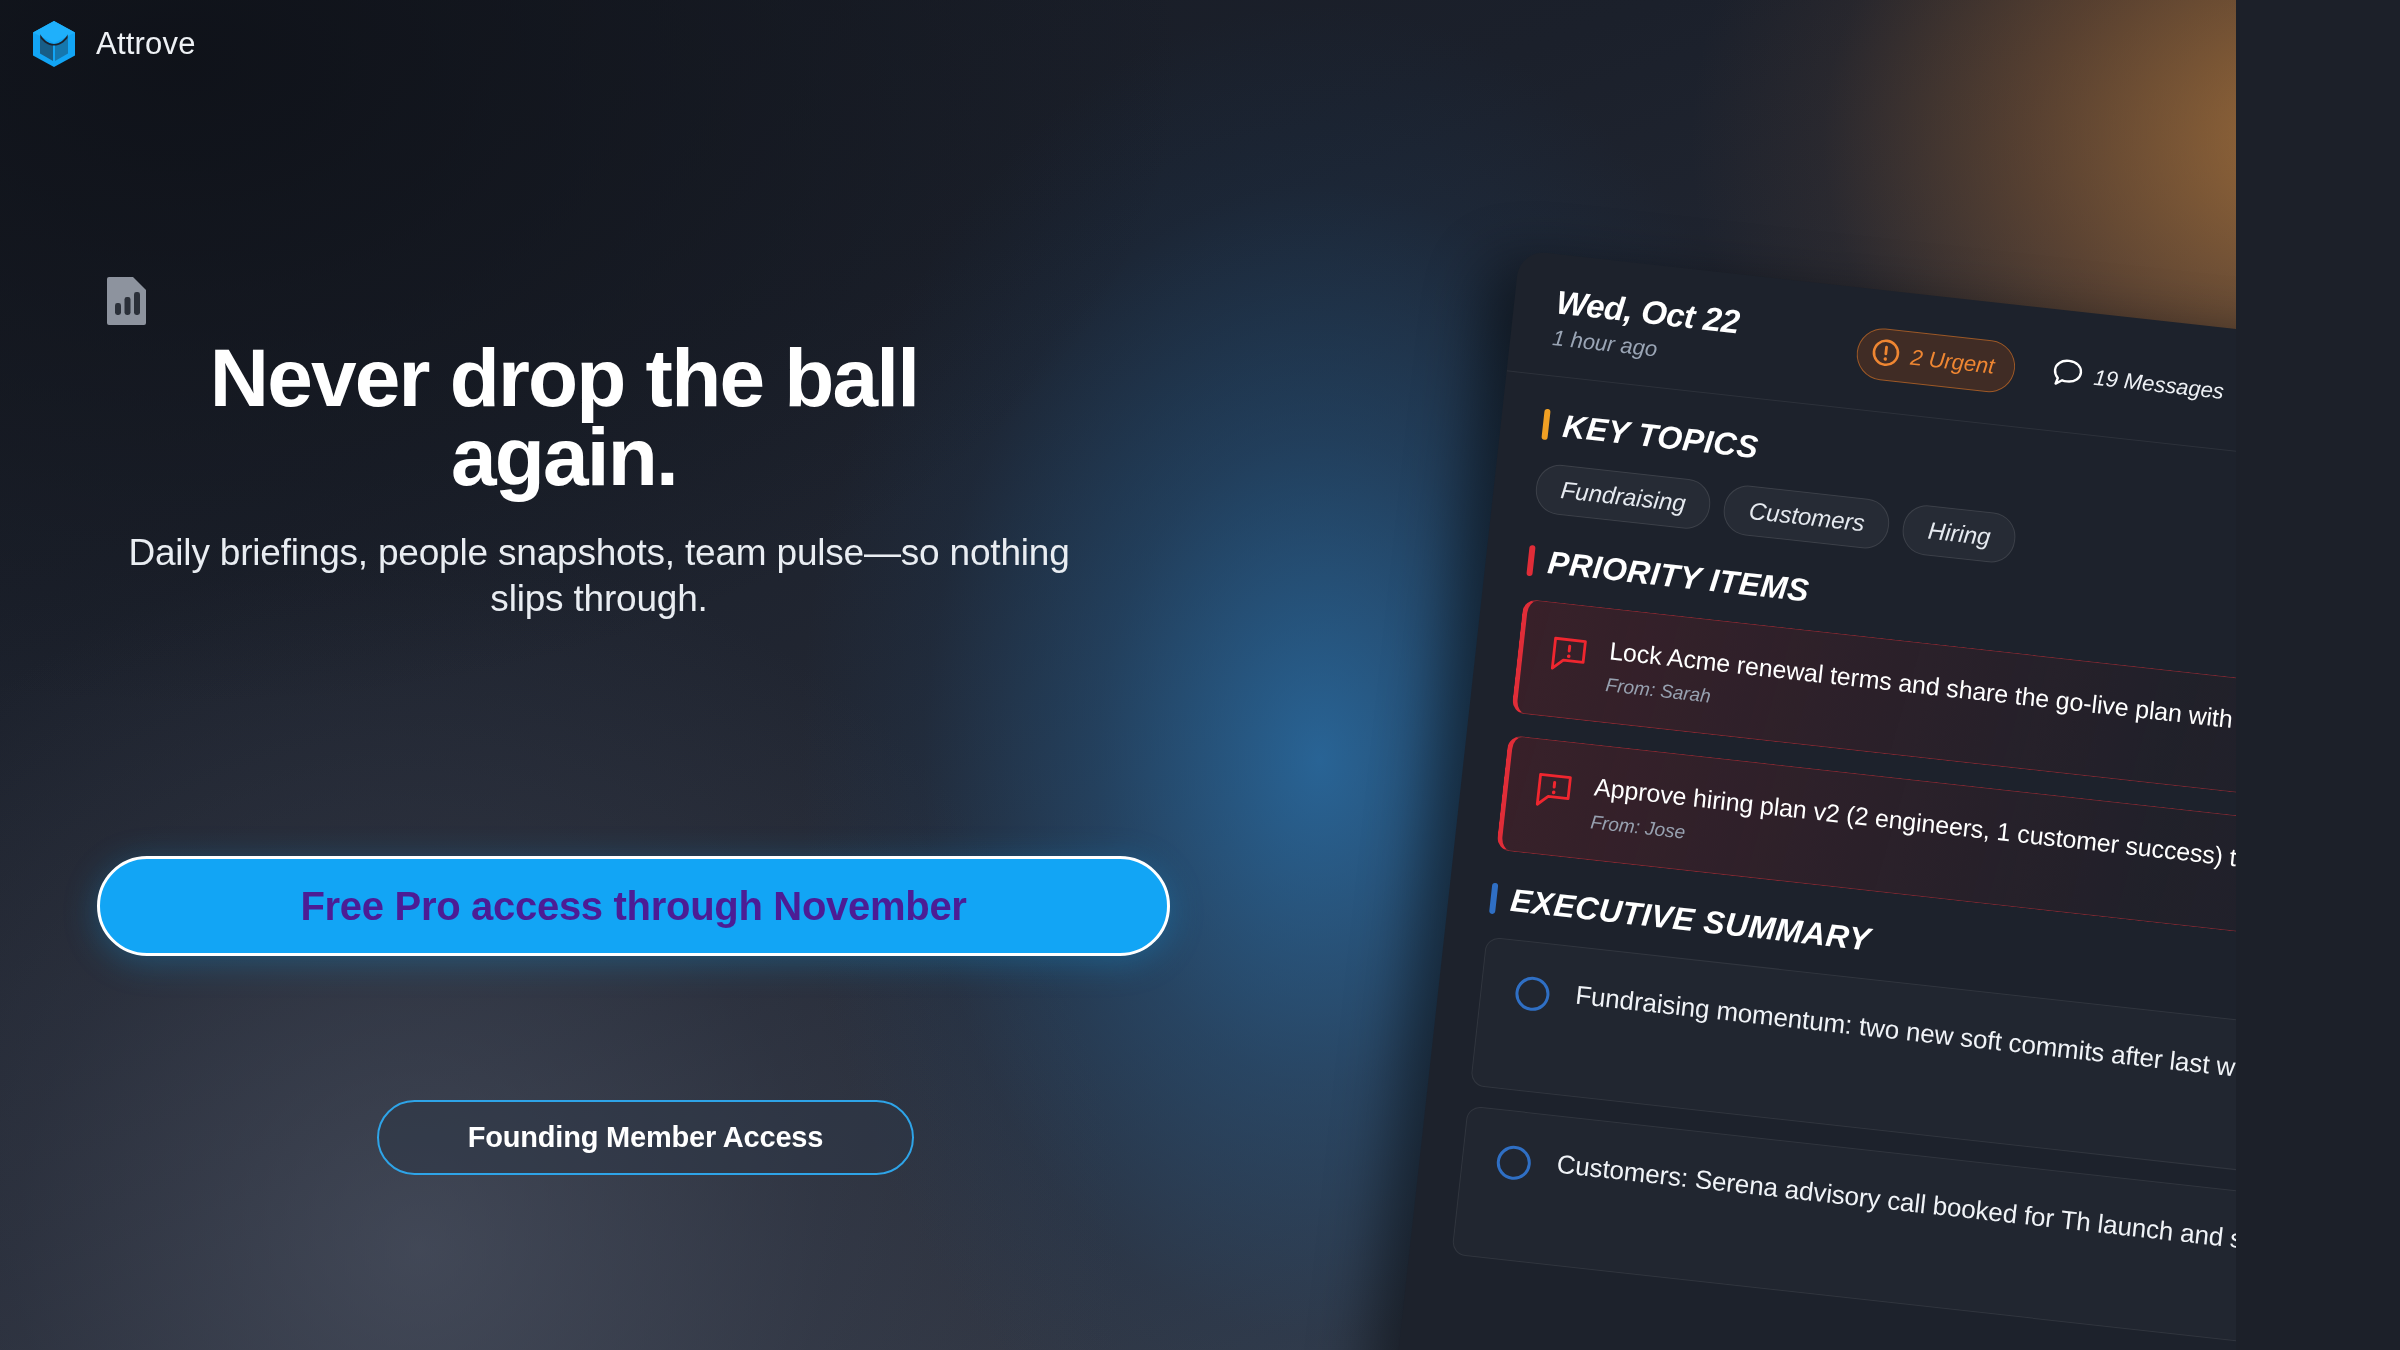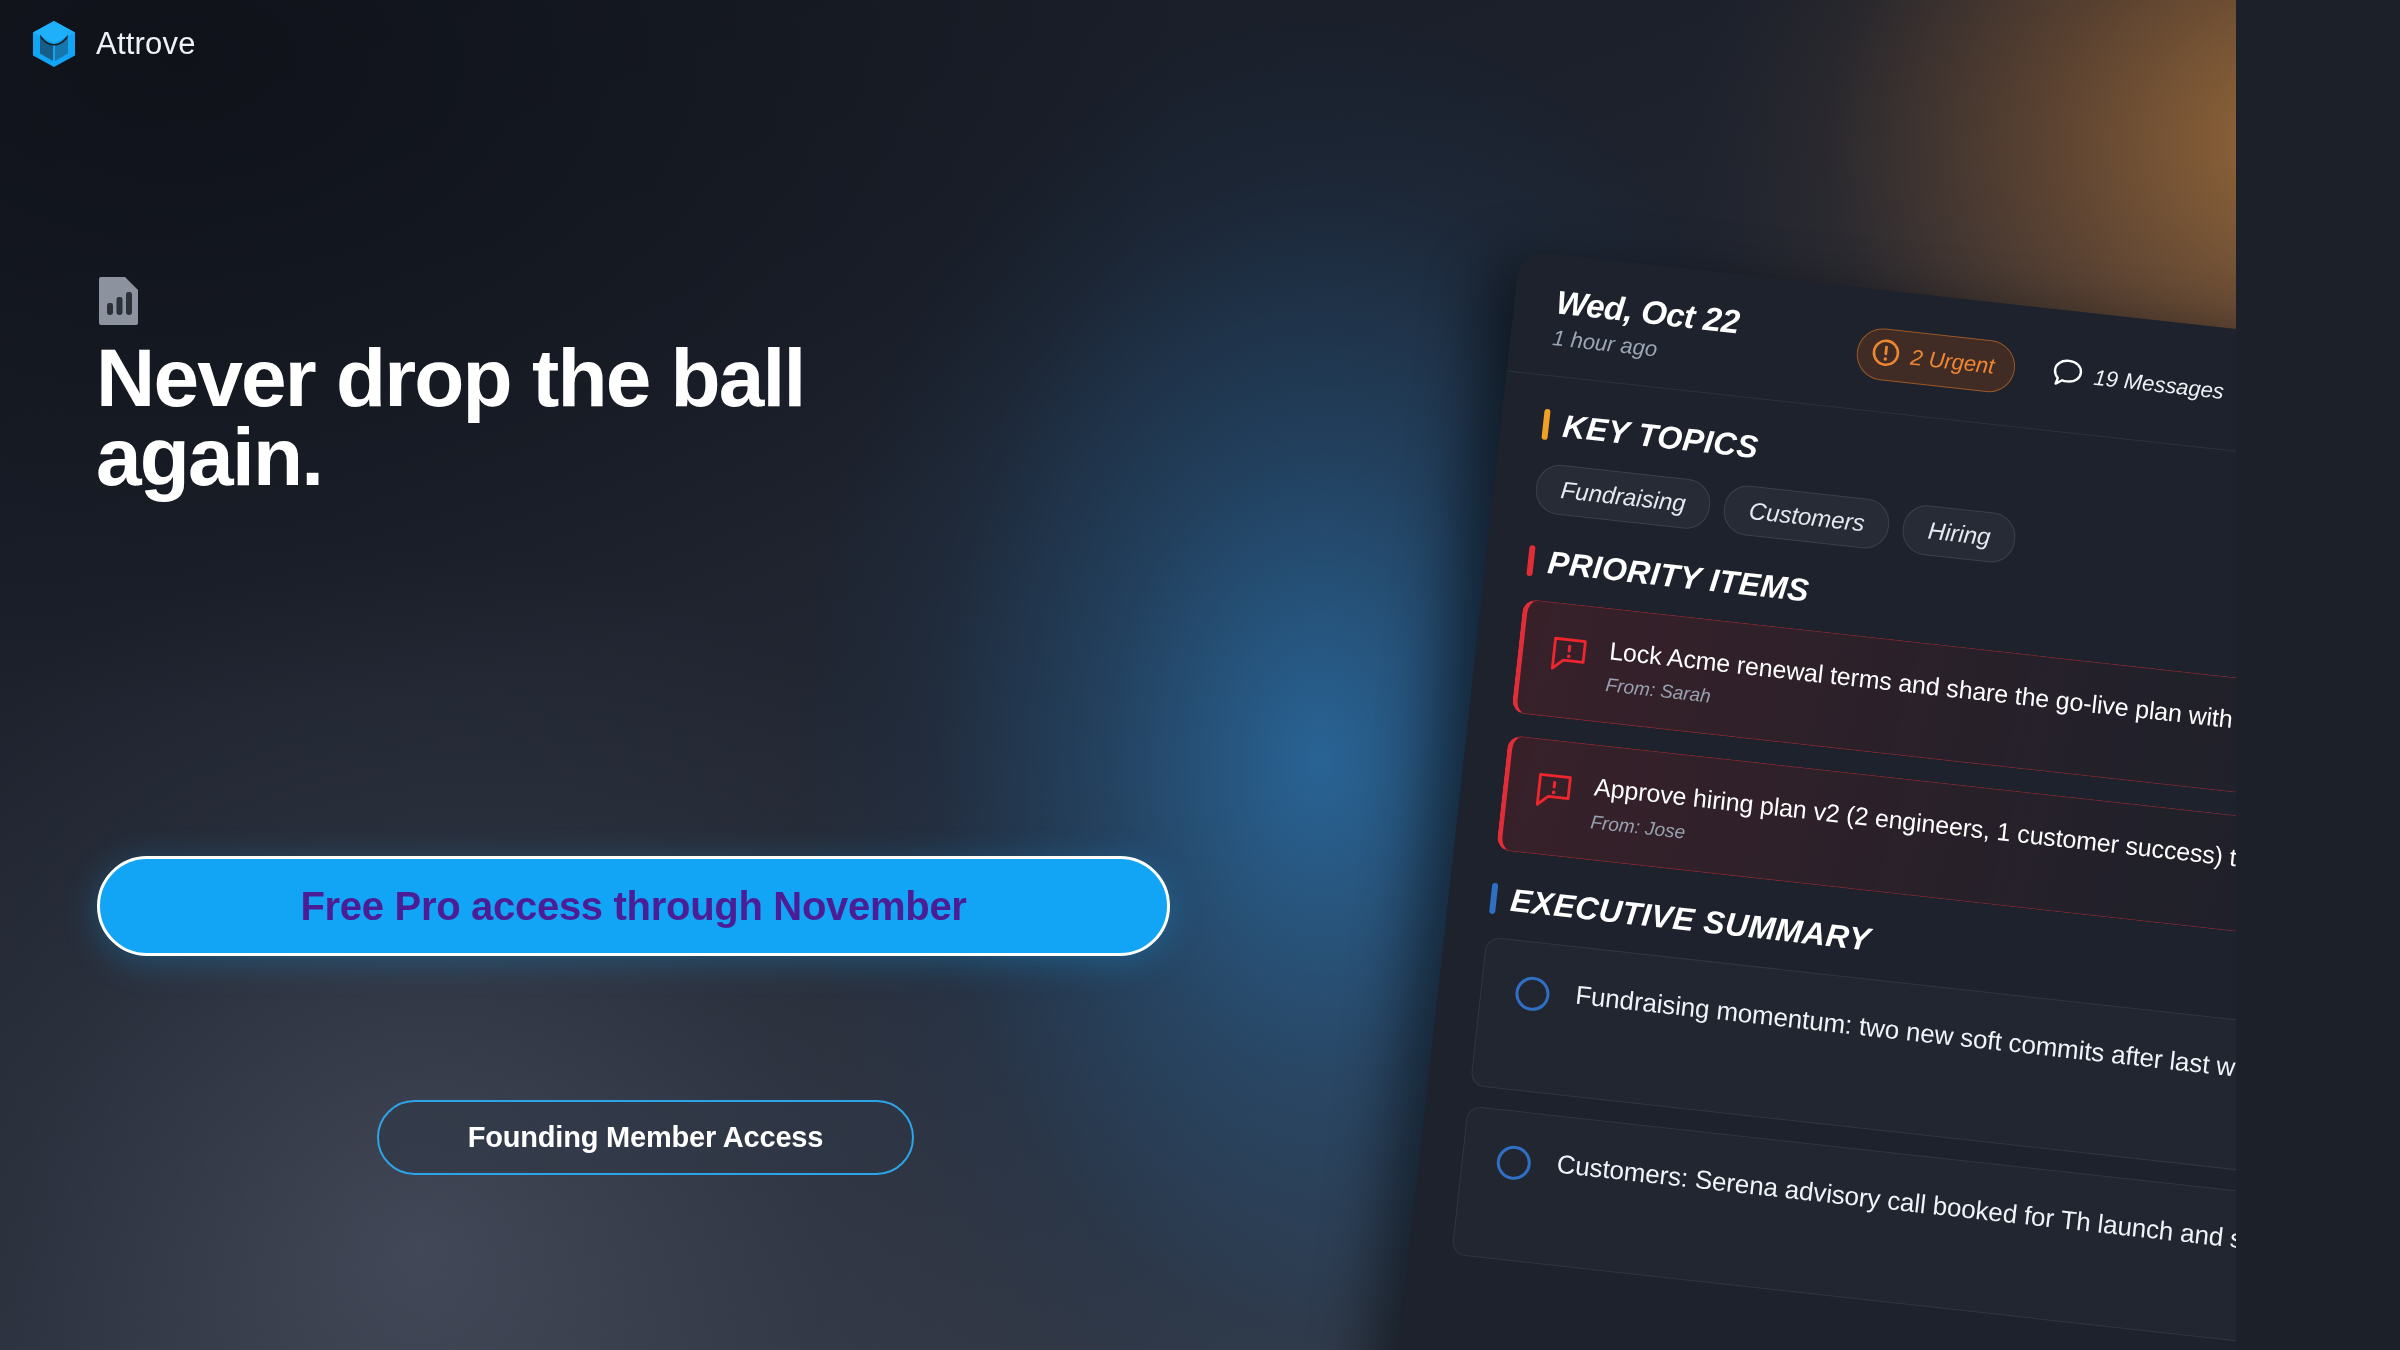--- a/index.html
+++ b/index.html
@@ -34,21 +34,21 @@
     display:flex; align-items:center; gap:16px;
     z-index:40;
   }
   #brand .mark { width:52px; height:52px; display:block; }
   #brand .wordmark {
     font-size:31px; color:#eef1f5; letter-spacing:0.2px; font-weight:400;
   }
 
   
   #hero {
-    position:absolute; left:96px; top:275px; width:1080px; z-index:30;
+    position:absolute; left:104px; top:275px; width:1080px; z-index:30;text-align:center;
   }
   #hero-icon { width:47px; height:50px; display:block; margin-bottom:14px; }
   #headline {
     font-size:82px; line-height:0.96; font-weight:700;
     color:#ffffff; letter-spacing:-1.8px;
     max-width:920px;
   }
   #subhead {
     margin-top:34px;
     font-size:37px; line-height:1.22; font-weight:300;
@@ -221,20 +221,21 @@
   <div id="hero">
     <span>
       <svg id="hero-icon" viewBox="0 0 47 50" xmlns="http://www.w3.org/2000/svg">
         <path d="M5 2 h24 l13 13 v33 a2 2 0 0 1 -2 2 H5 a2 2 0 0 1 -2 -2 V4 a2 2 0 0 1 2 -2 Z" fill="#8d939e"></path>
         <rect x="11" y="28" width="6" height="12" rx="2.4" fill="#2b3039"></rect>
         <rect x="20.5" y="22" width="6" height="18" rx="2.4" fill="#2b3039"></rect>
         <rect x="30" y="17" width="6" height="23" rx="2.4" fill="#2b3039"></rect>
       </svg>
     </span>
     <h1 id="headline">Never drop the ball again.</h1>
+    <p id="subhead">Daily briefings, people snapshots, team pulse—so nothing slips through.</p>
   </div>
 
   <div id="cta-primary">Free Pro access through November</div>
   <div id="cta-secondary">Founding Member Access</div>
 
   <div id="panel-wrap">
     <div id="panel">
 
       <div id="panel-header">
         <div id="date-block">

